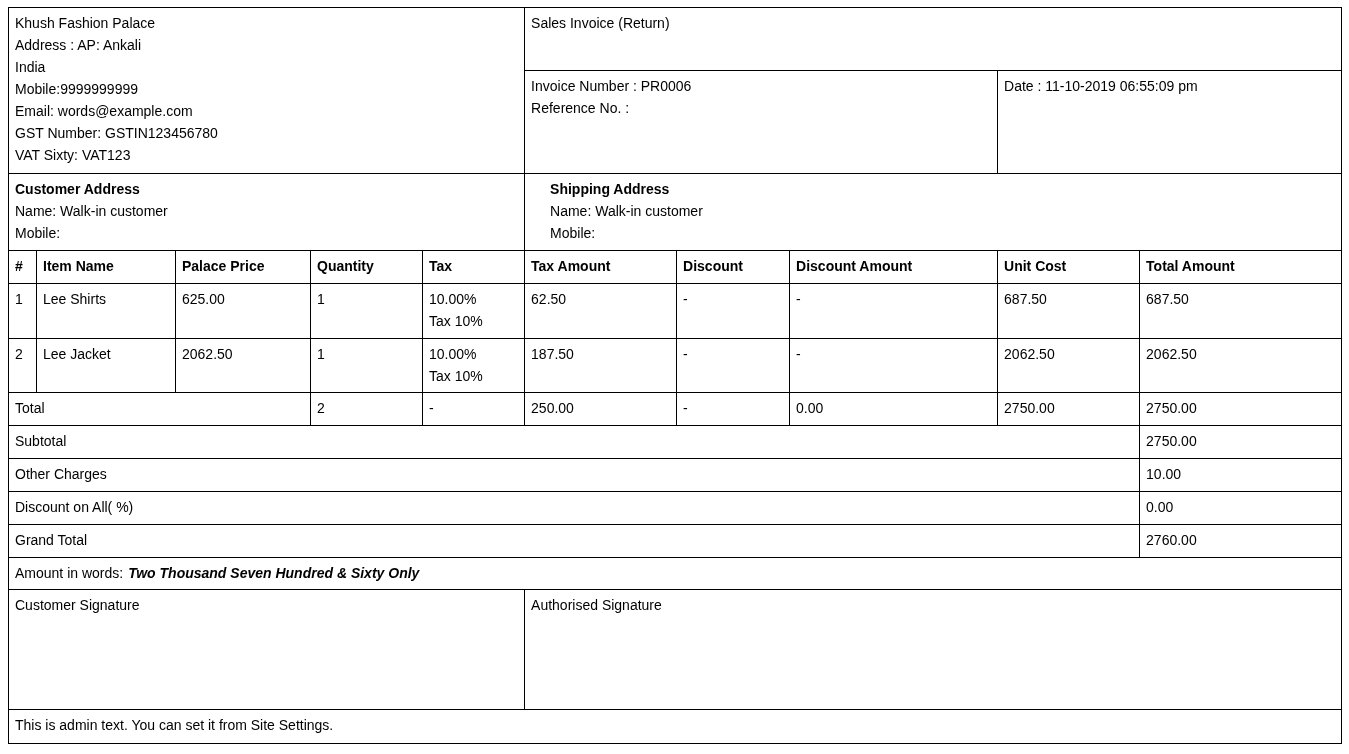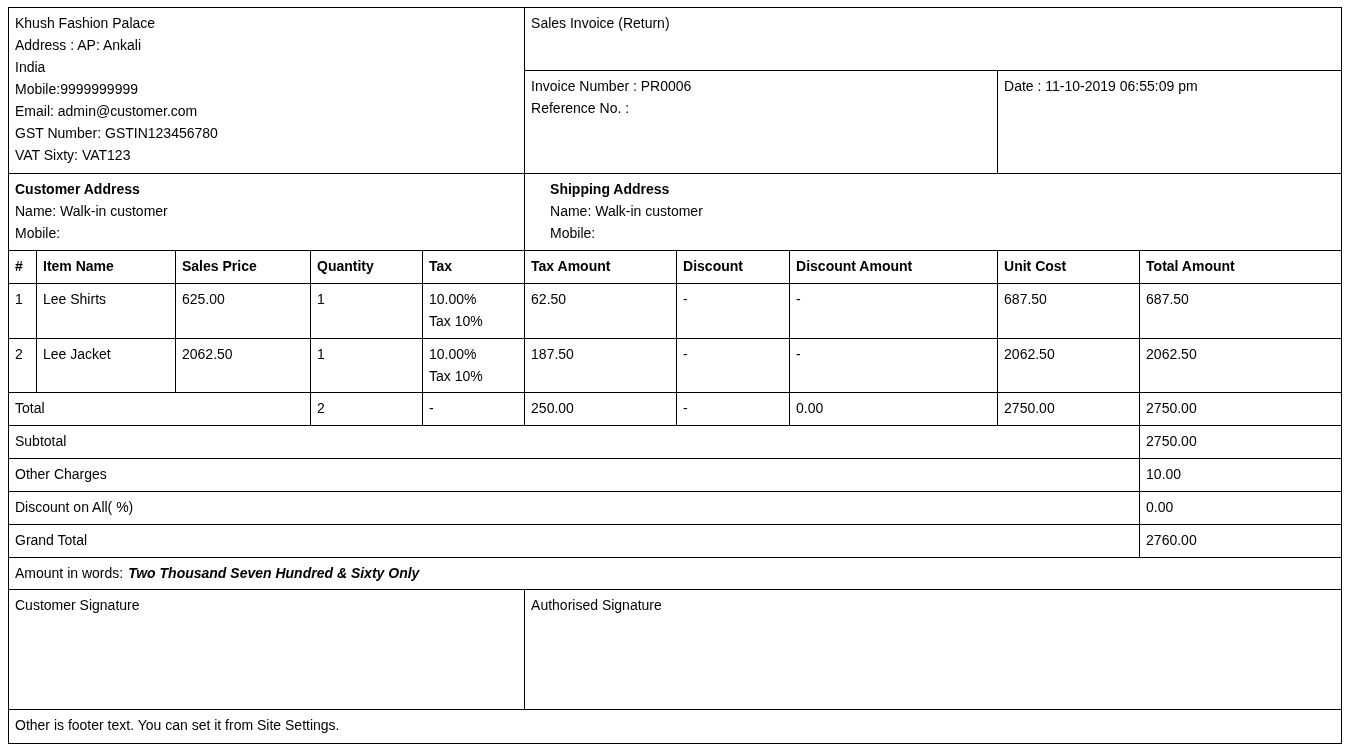--- a/index.html
+++ b/index.html
@@ -104,21 +104,21 @@
       <col style="width:202px">
     </colgroup>
 
     <tbody>
         <tr style="height:63px">
       <td class="company-cell" colspan="5" rowspan="2">
         <div>Khush Fashion Palace</div>
         <div>Address : AP: Ankali</div>
         <div>India</div>
         <div>Mobile:9999999999</div>
-        <div>Email: admin@customer.com</div>
+        <div>Email: words@example.com</div>
         <div>GST Number: GSTIN123456780</div>
         <div>VAT Sixty: VAT123</div>
       </td>
       <td class="title-cell" colspan="5">Sales Invoice (Return)</td>
     </tr>
     <tr style="height:103px">
       <td class="inv-cell" colspan="3">
         <div>Invoice Number : PR0006</div>
         <div>Reference No. :</div>
       </td>
@@ -134,21 +134,21 @@
       <td class="addr-cell ship" colspan="5">
         <div class="addr-heading">Shipping Address</div>
         <div>Name: Walk-in customer</div>
         <div>Mobile:</div>
       </td>
     </tr>
 
     <tr style="height:33px">
       <th>#</th>
       <th>Item Name</th>
-      <th>Sales Price</th>
+      <th>Palace Price</th>
       <th>Quantity</th>
       <th>Tax</th>
       <th>Tax Amount</th>
       <th>Discount</th>
       <th>Discount Amount</th>
       <th>Unit Cost</th>
       <th>Total Amount</th>
     </tr>
 
     <tr style="height:55px">
@@ -216,17 +216,17 @@
         <span>Amount in words:</span><span class="words-value">Two Thousand Seven Hundred &amp; Sixty Only</span>
       </td>
     </tr>
 
     <tr style="height:120px">
       <td class="sig-cell" colspan="5">Customer Signature</td>
       <td class="sig-cell" colspan="5">Authorised Signature</td>
     </tr>
 
     <tr style="height:34px">
-      <td class="footer-cell" colspan="10">Other is footer text. You can set it from Site Settings.</td>
+      <td class="footer-cell" colspan="10">This is admin text. You can set it from Site Settings.</td>
     </tr>
   </tbody>
     </table>
 </div>
 
 </body></html>

